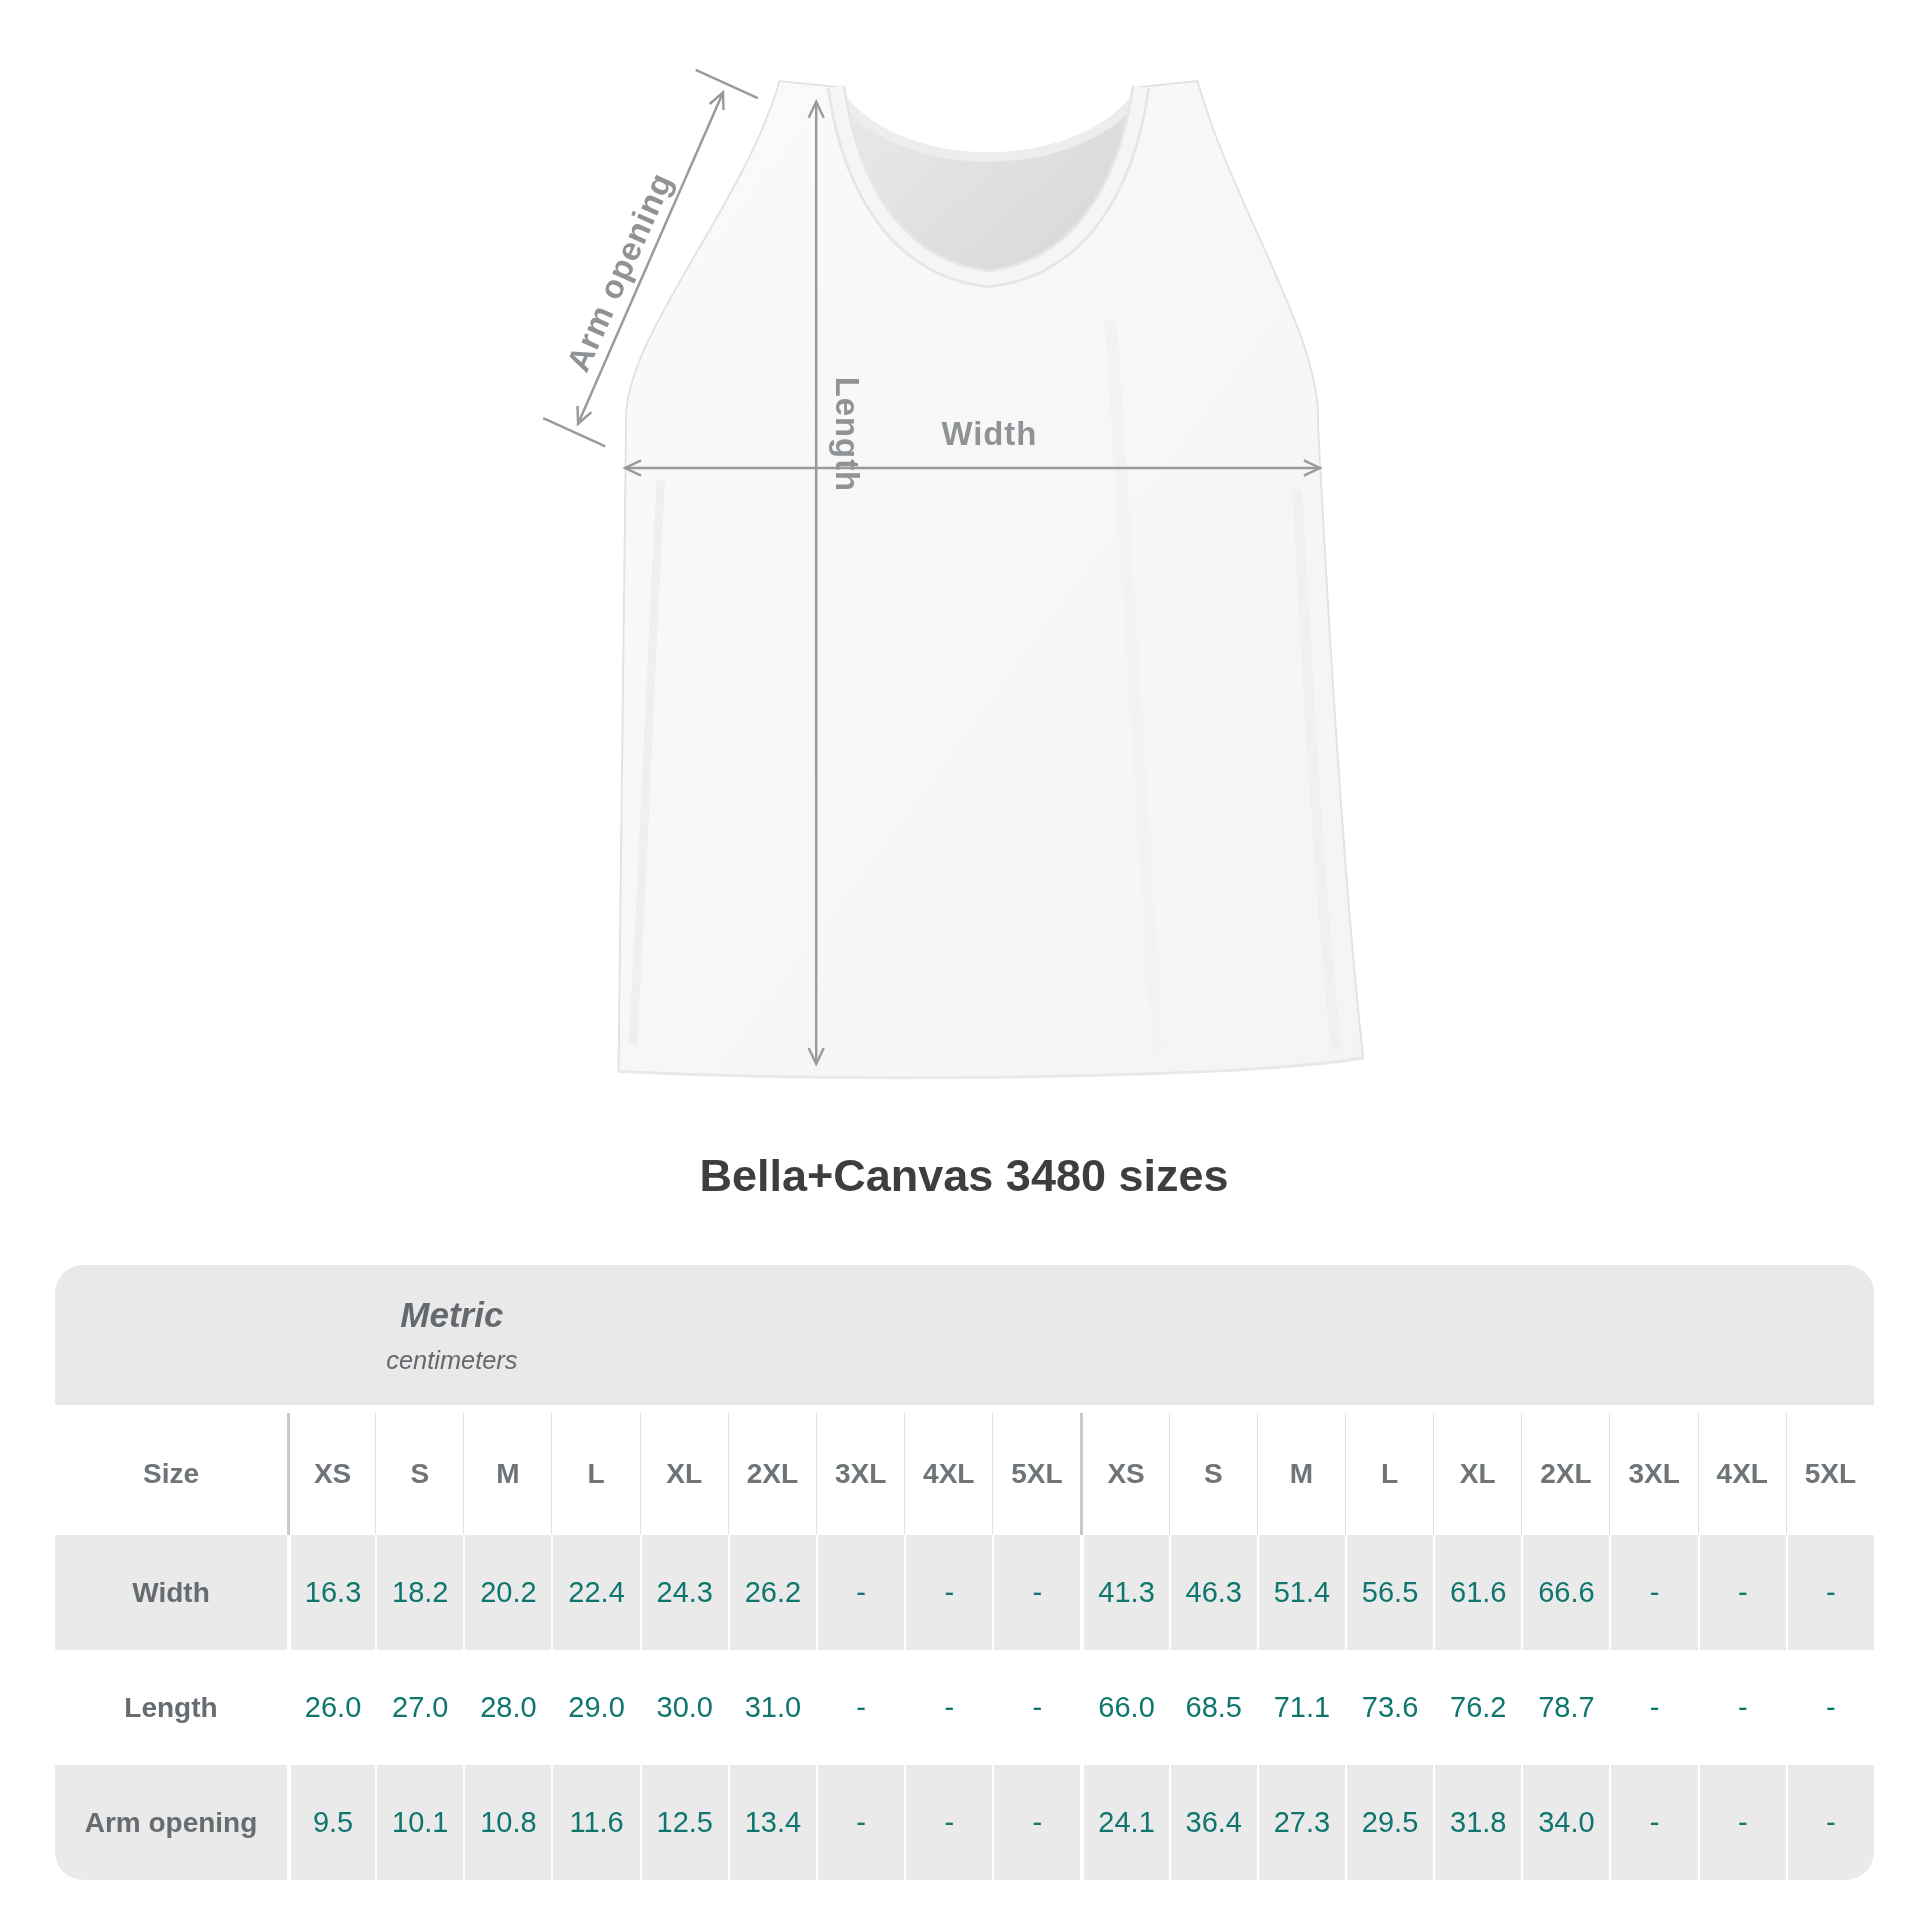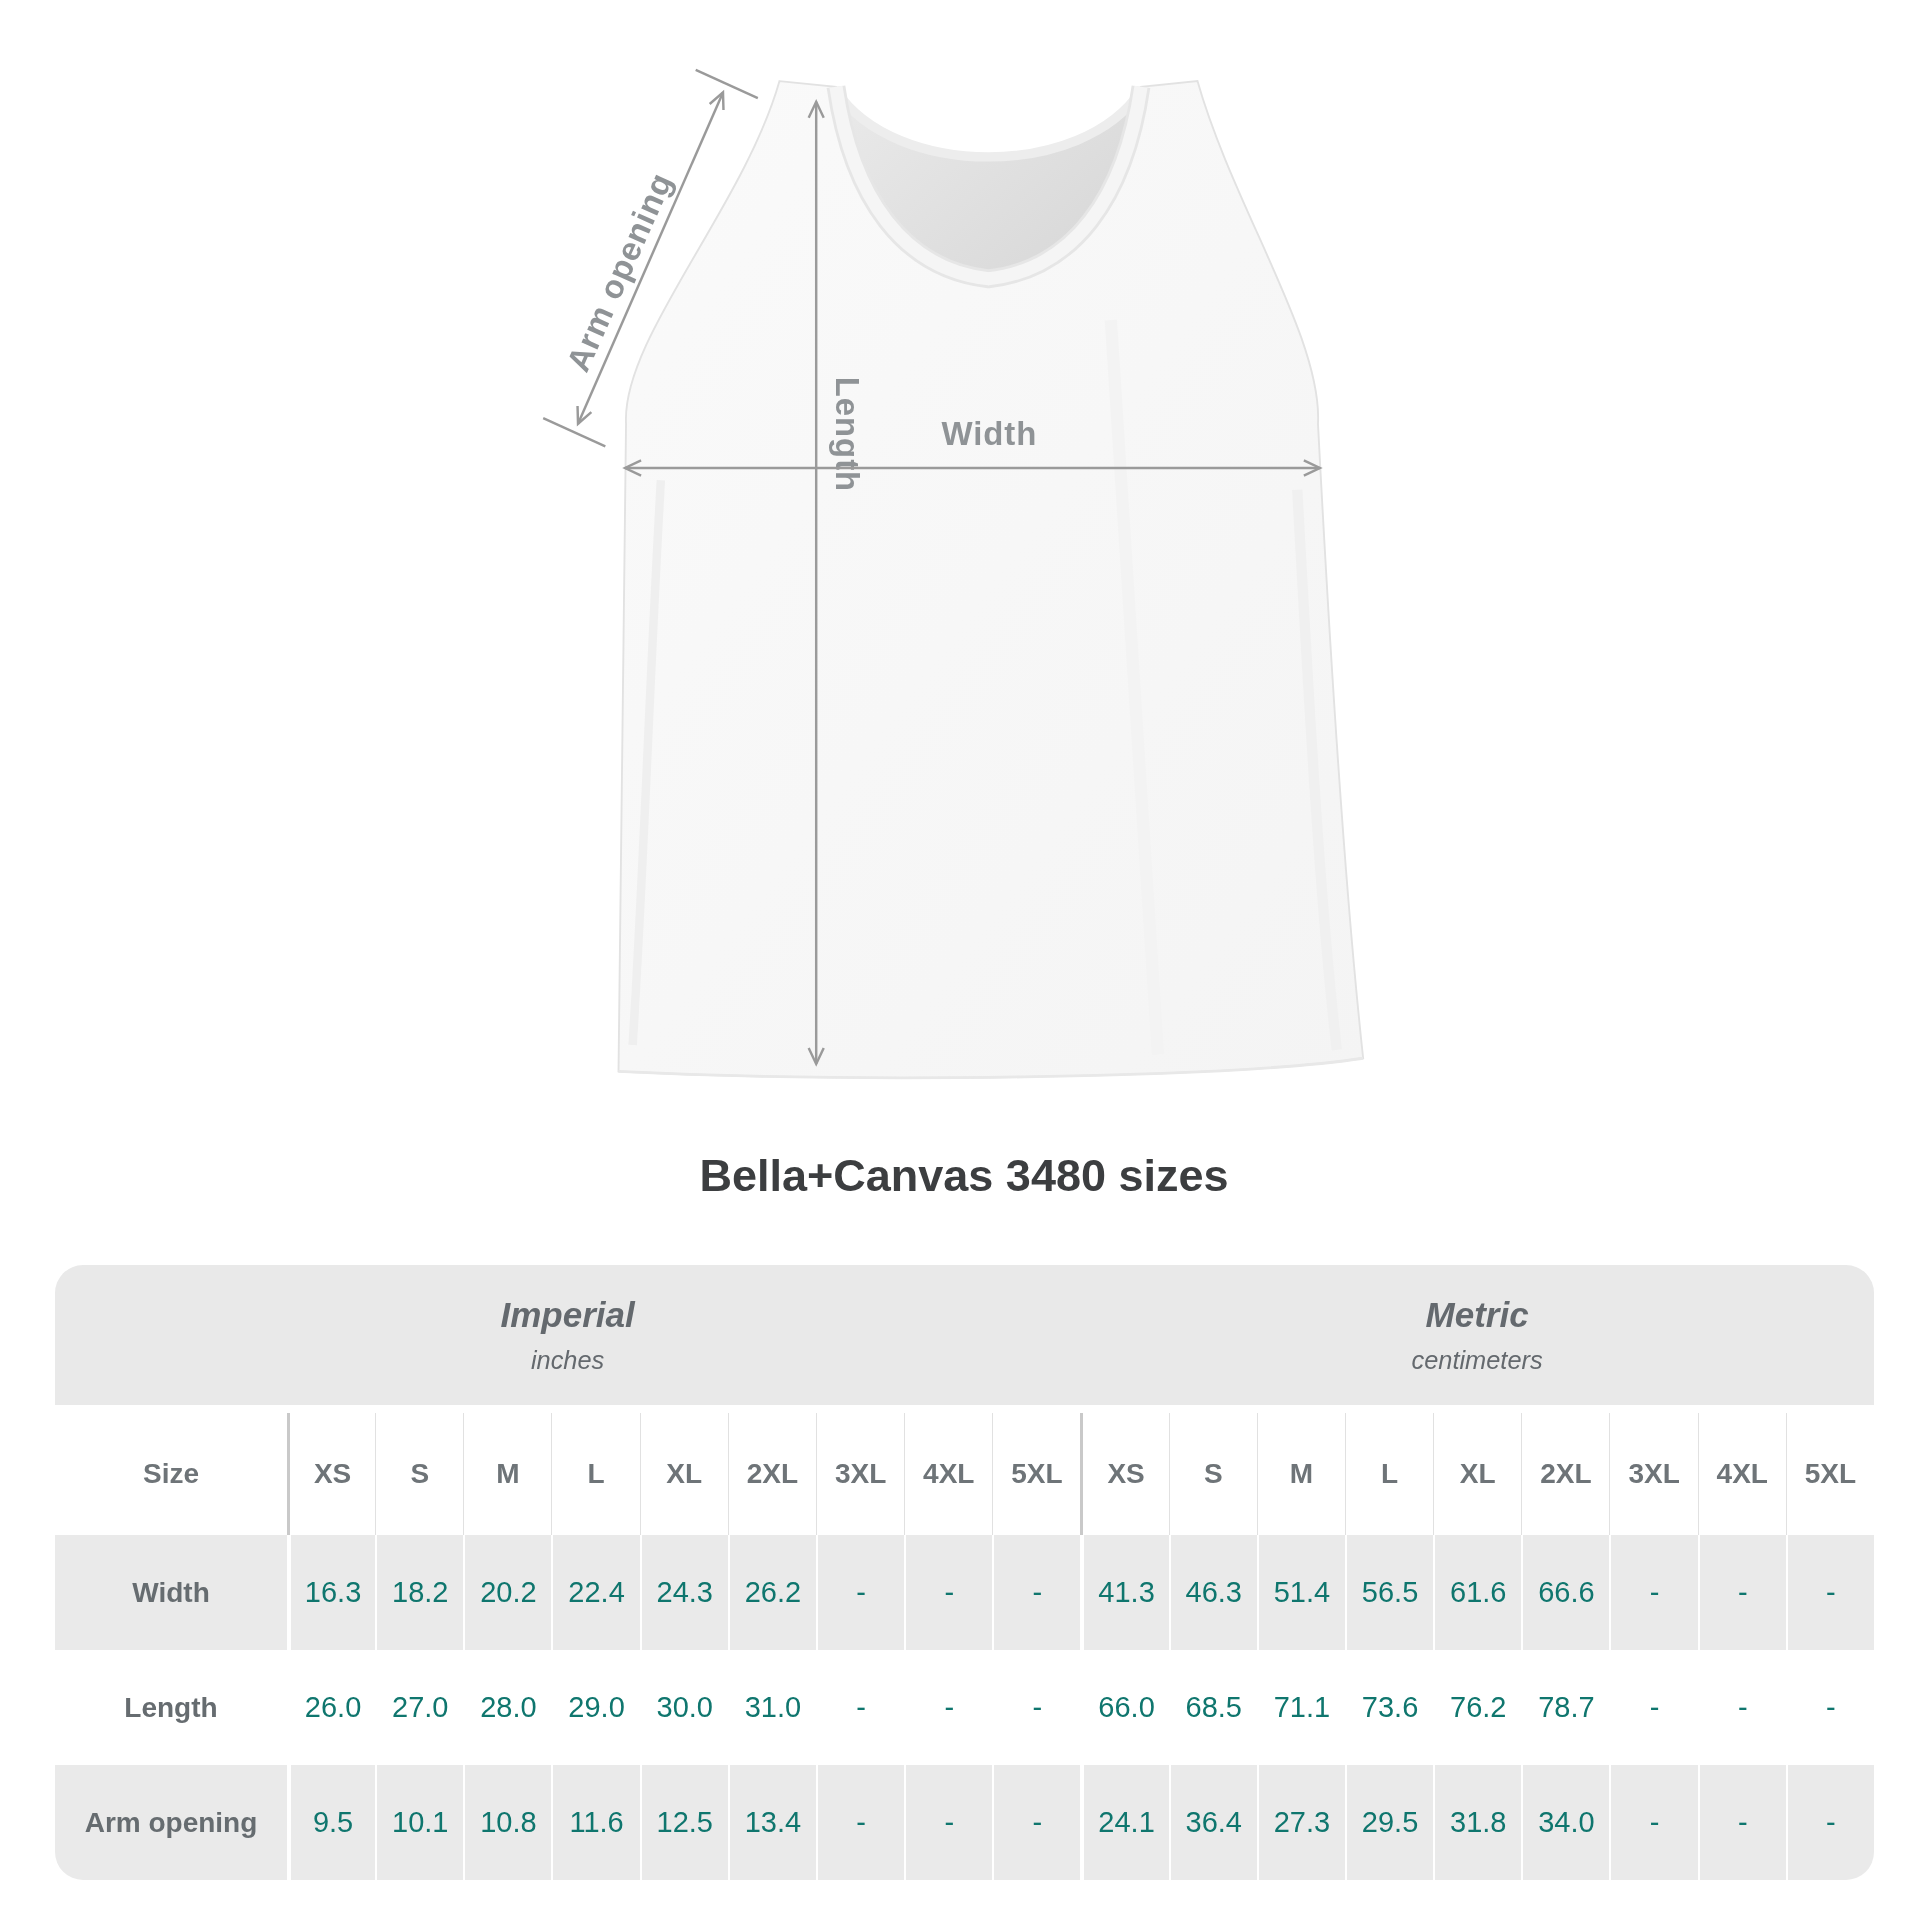--- a/index.html
+++ b/index.html
@@ -98,24 +98,20 @@
 
     <line x1="664" y1="497" x2="1402" y2="497" stroke="#9a9a9a" stroke-width="2.6" marker-start="url(#ah)" marker-end="url(#ah)"></line>
     <text class="dimlabel" x="1051" y="473" text-anchor="middle">Width</text>
   </svg>
 
   <div class="title">Bella+Canvas 3480 sizes</div>
 
   <div class="tbl">
 
     <div class="band">
-      <div class="band-left">
-        <div class="uname">Imperial</div>
-        <div class="usub">inches</div>
-      </div>
       <div class="band-right">
         <div class="uname">Metric</div>
         <div class="usub">centimeters</div>
       </div>
     </div>
 
     <div class="grid">
 
       <div class="cell hc first">Size</div>
       <div class="cell hc thick">XS</div>

